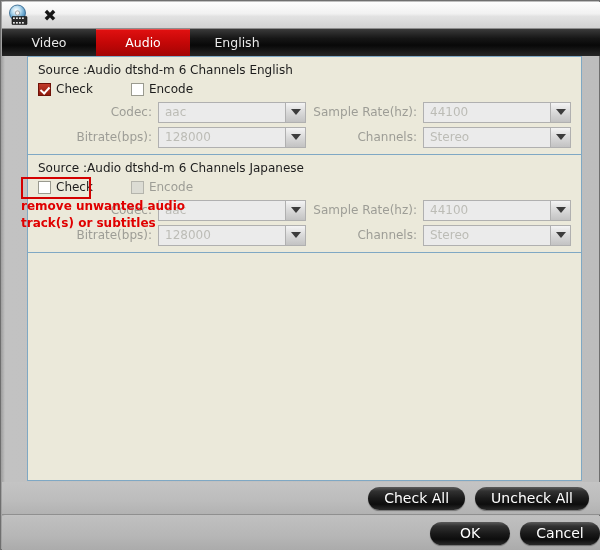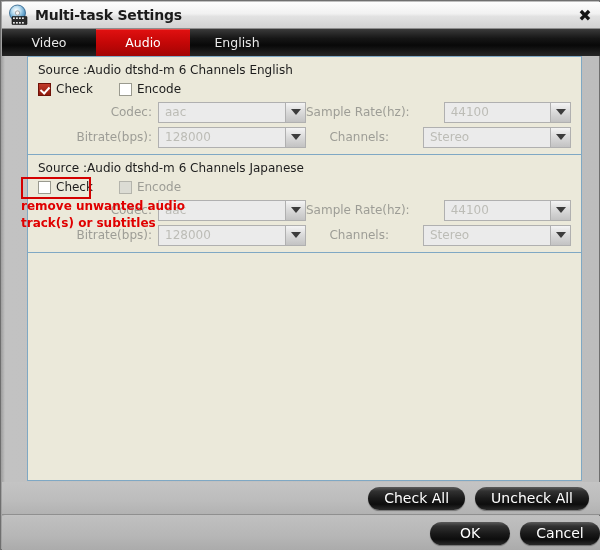--- a/index.html
+++ b/index.html
@@ -114,20 +114,21 @@
     white-space: nowrap;
     font-family: "DejaVu Sans", sans-serif;
   }
 
   .checks-row {
     display: flex;
     align-items: center;
     margin: 0 0 2px 2px;
     height: 18px;
     position: relative;
+    gap: 12px;
   }
   .cbx-wrap {
     display: flex;
     align-items: center;
     cursor: pointer;
   }
   .cbx-wrap + .cbx-wrap { margin-left: 26px; }
   .cbx {
     width: 13px; height: 13px;
     box-sizing: border-box;
@@ -162,21 +163,21 @@
   }
   .cbx-label.dim { color: #9d9d96; }
 
   .field-row {
     display: flex;
     align-items: center;
     margin-top: 3px;
     height: 22px;
   }
   .fl-left  { width: 270px; display: flex; align-items: center; justify-content: flex-end; }
-  .fl-right { width: 265px; display: flex; align-items: center; justify-content: flex-end; gap: 28px; }
+  .fl-right { width: 265px; display: flex; align-items: center; justify-content: flex-end; }
 
   .field-label {
     font-size: 12px;
     color: #9d9d96;
     margin-right: 6px;
     white-space: nowrap;
     font-family: "DejaVu Sans", sans-serif;
   }
   .combo {
     width: 148px; height: 21px;
@@ -299,21 +300,20 @@
           <rect x="9" y="13.4" width="1.8" height="1.6"></rect>
           <rect x="12" y="13.4" width="1.8" height="1.6"></rect>
           <rect x="15" y="13.4" width="1.8" height="1.6"></rect>
           <rect x="6" y="18" width="1.8" height="1.6"></rect>
           <rect x="9" y="18" width="1.8" height="1.6"></rect>
           <rect x="12" y="18" width="1.8" height="1.6"></rect>
           <rect x="15" y="18" width="1.8" height="1.6"></rect>
         </g>
       </svg>
     </div>
-    <div class="title-text">Multi-task Settings</div>
     <div class="close-btn">✖</div>
   </div>
 
   <div class="tabstrip">
     <div class="tab">Video</div>
     <div class="tab active">Audio</div>
     <div class="tab">English</div>
   </div>
 
   <div class="list-area">

